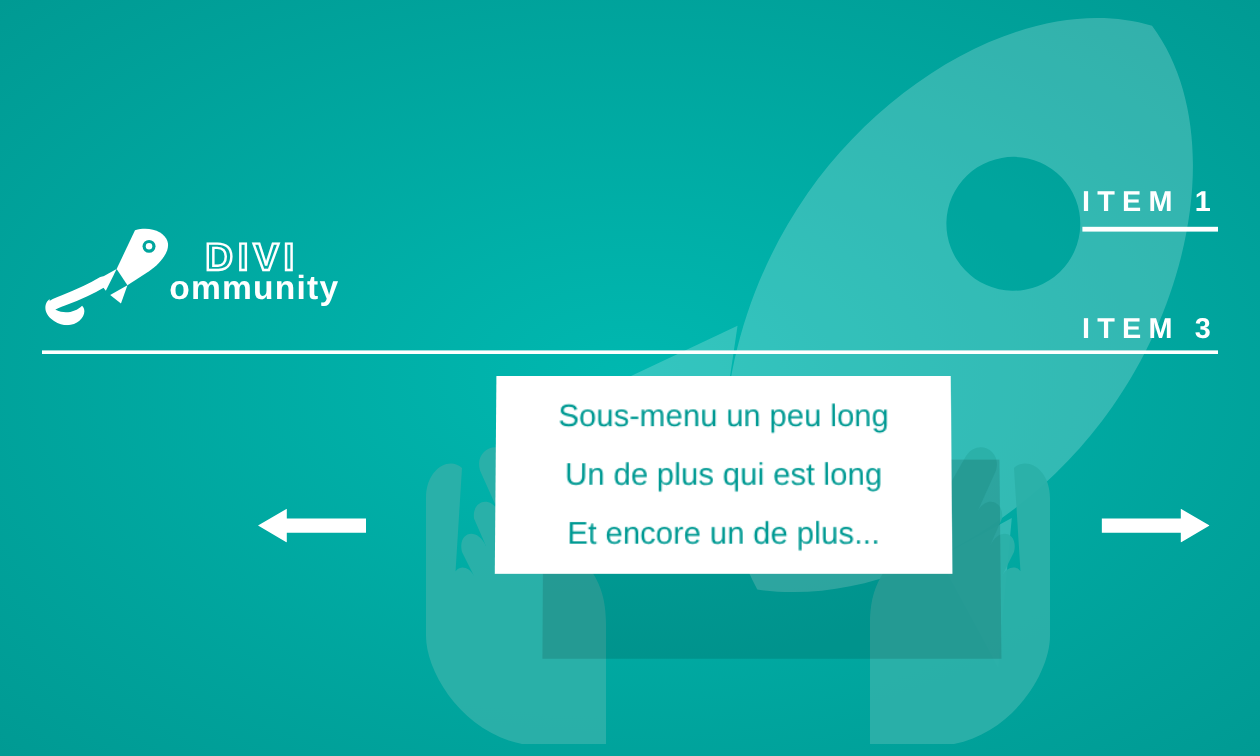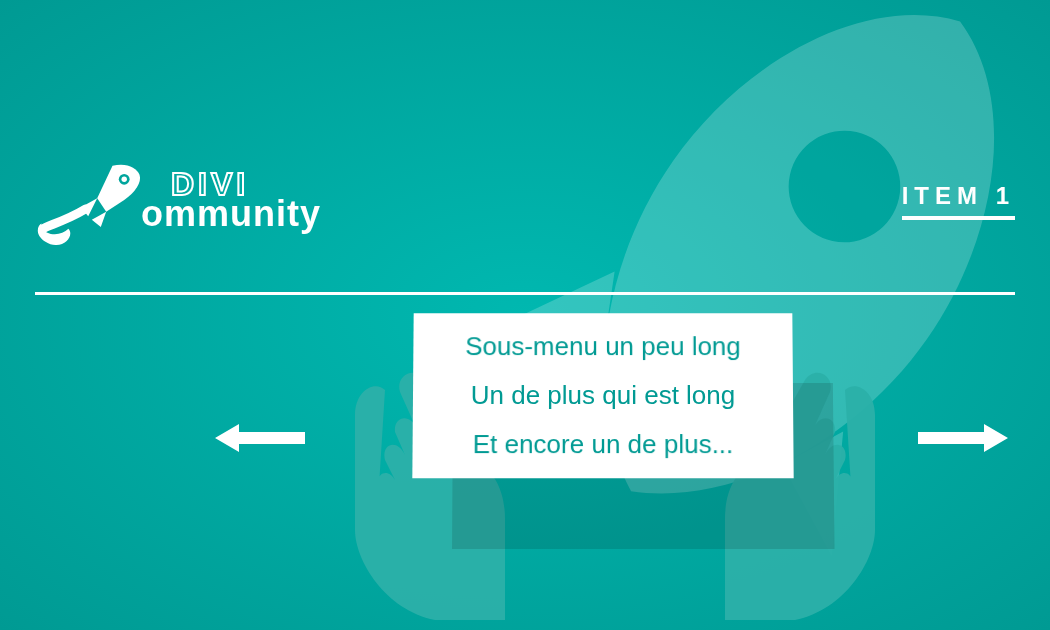--- a/index.html
+++ b/index.html
@@ -46,21 +46,21 @@
   }
   .logo-top {
     font-size: 32px;
     font-weight: 700;
     letter-spacing: 4px;
     color: transparent;
     -webkit-text-stroke: 2px #fff;
     margin-left: 30px;
   }
   .logo-bottom {
-    font-size: 36px;
+    font-size: 28px;
     font-weight: 700;
     letter-spacing: 1px;
     margin-top: -4px;
   }
   .nav {
     display: flex;
     gap: 70px;
     align-items: flex-end;
     flex-direction: column;
   }
@@ -154,20 +154,21 @@
       <path fill="#fff" d="M6 76 C 2 78 -2 88 10 96 C 28 108 44 90 36 82 C 30 88 20 90 12 86 C 6 82 6 78 6 76 Z"></path>
     </svg>
     <div class="logo-text">
       <span class="logo-top">DIVI</span>
       <span class="logo-bottom">ommunity</span>
     </div>
   </div>
 
   <nav class="nav">
     <a class="nav-item active">ITEM 1</a>
+    <a class="nav-item">ITEM 3</a>
   </nav>
 </header>
 
 <div class="divider"></div>
 
 <div class="arrow-left">
   <svg class="arrow-svg" viewBox="0 0 90 28">
     <path d="M0 14 L 24 0 L 24 8 L 90 8 L 90 20 L 24 20 L 24 28 Z"></path>
   </svg>
 </div>

